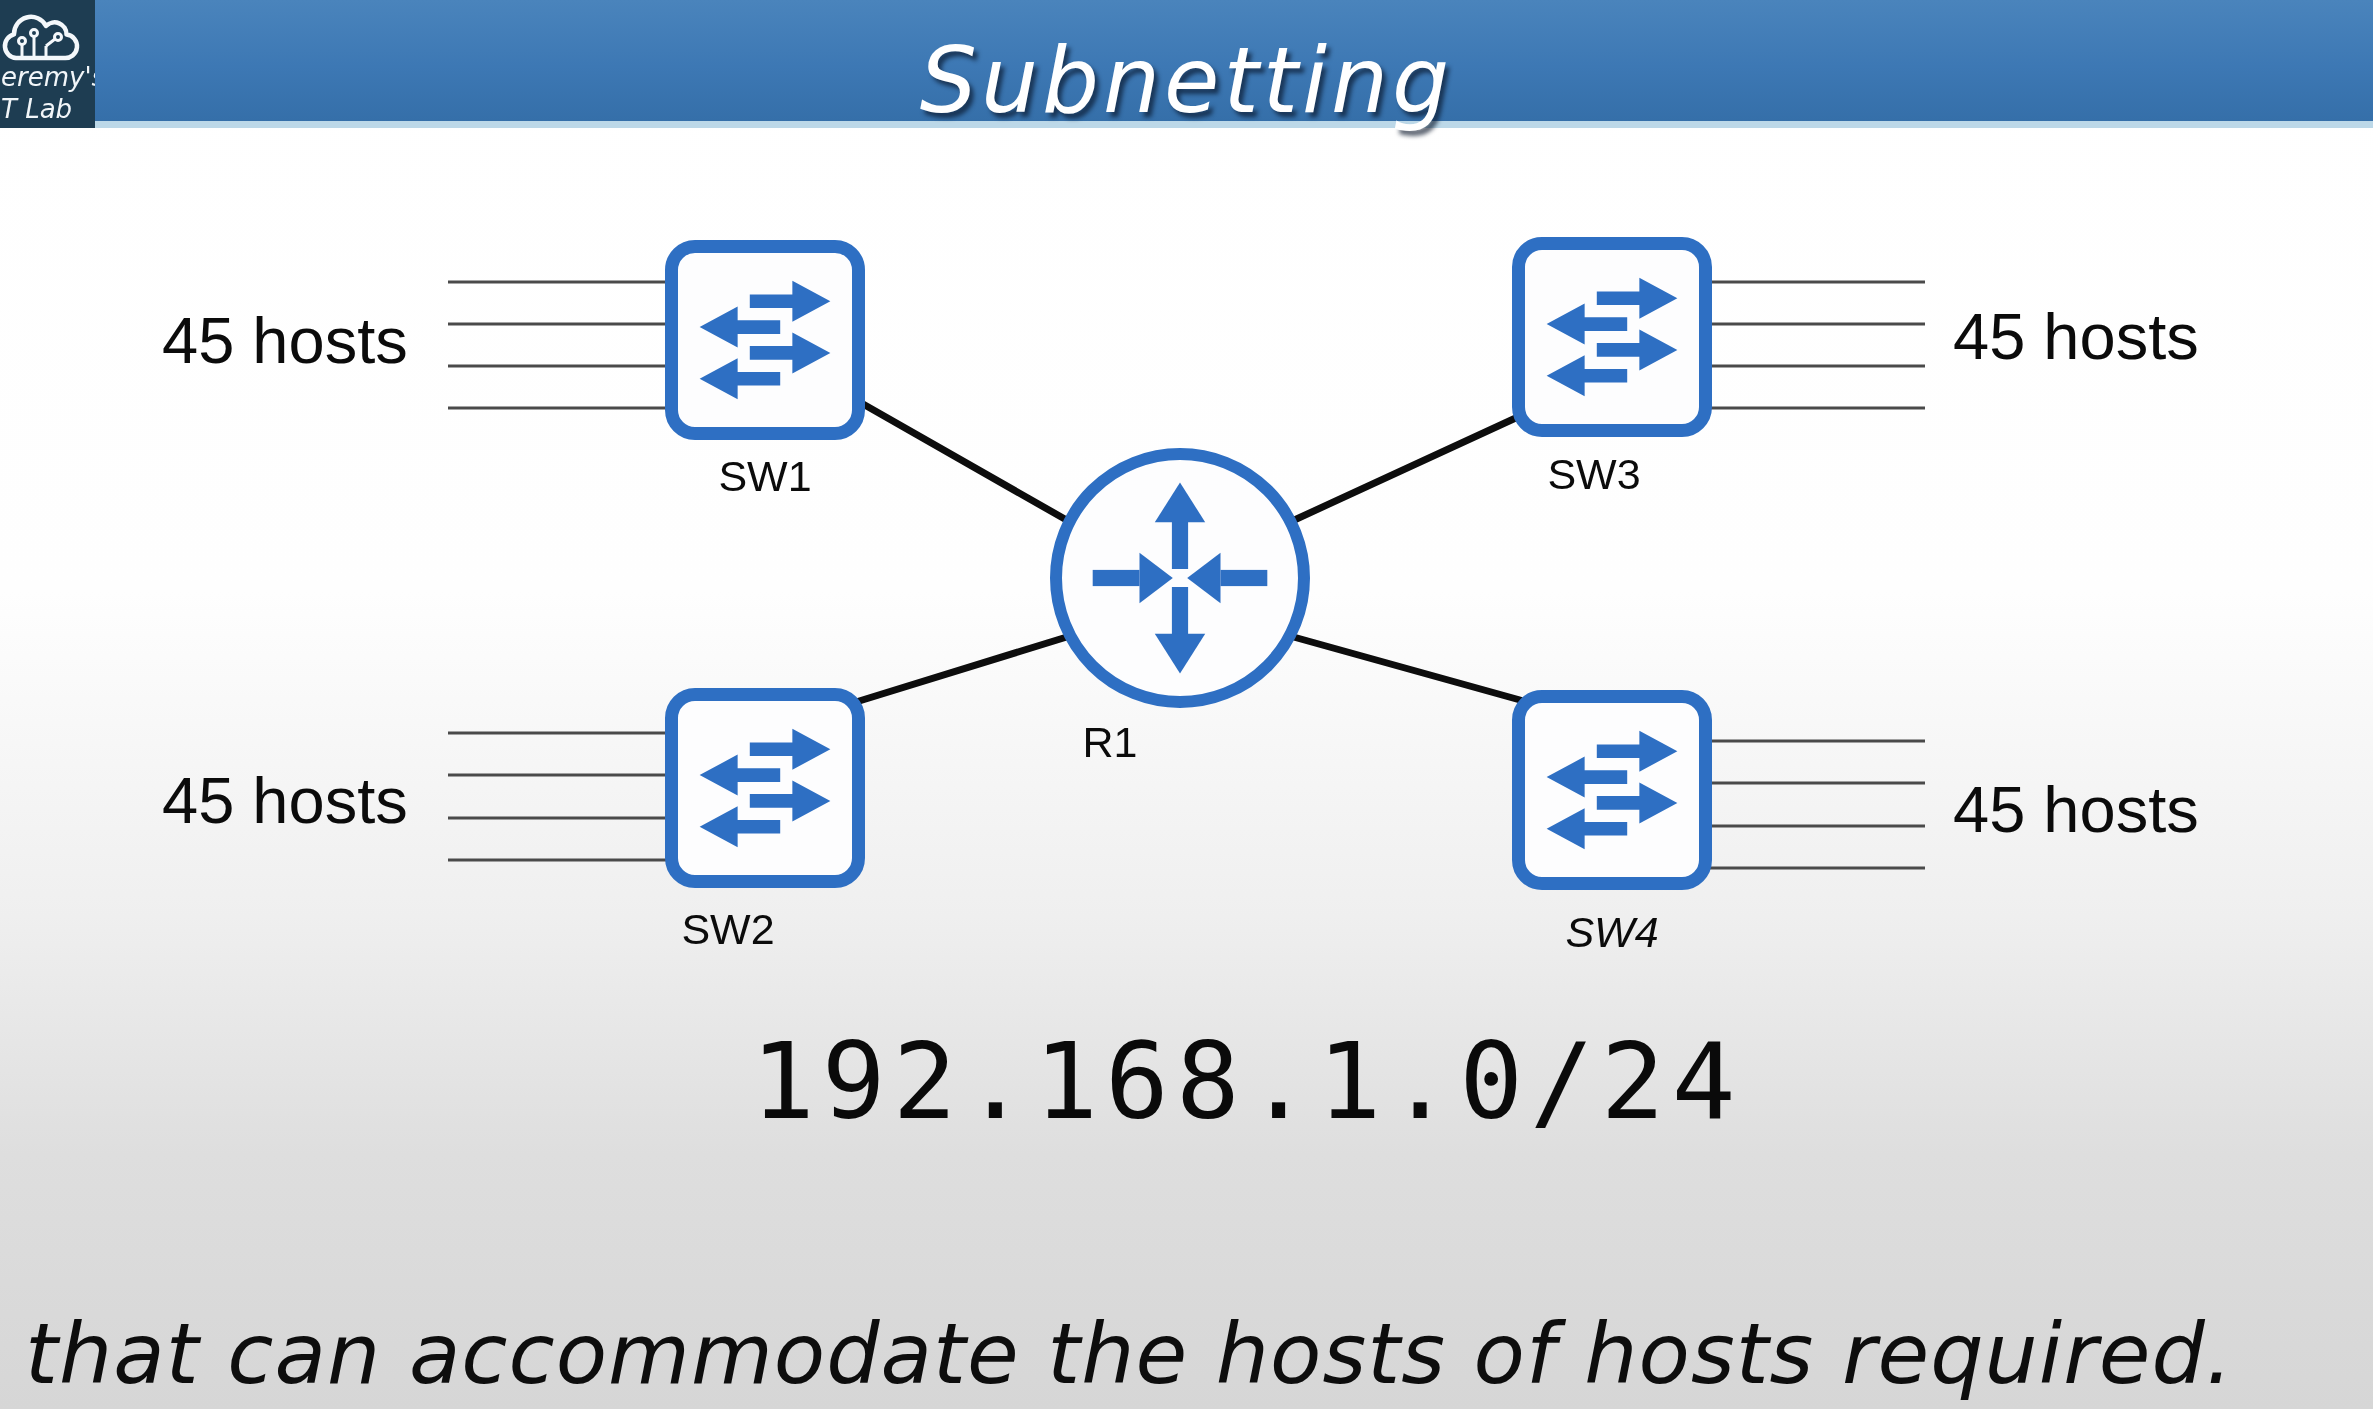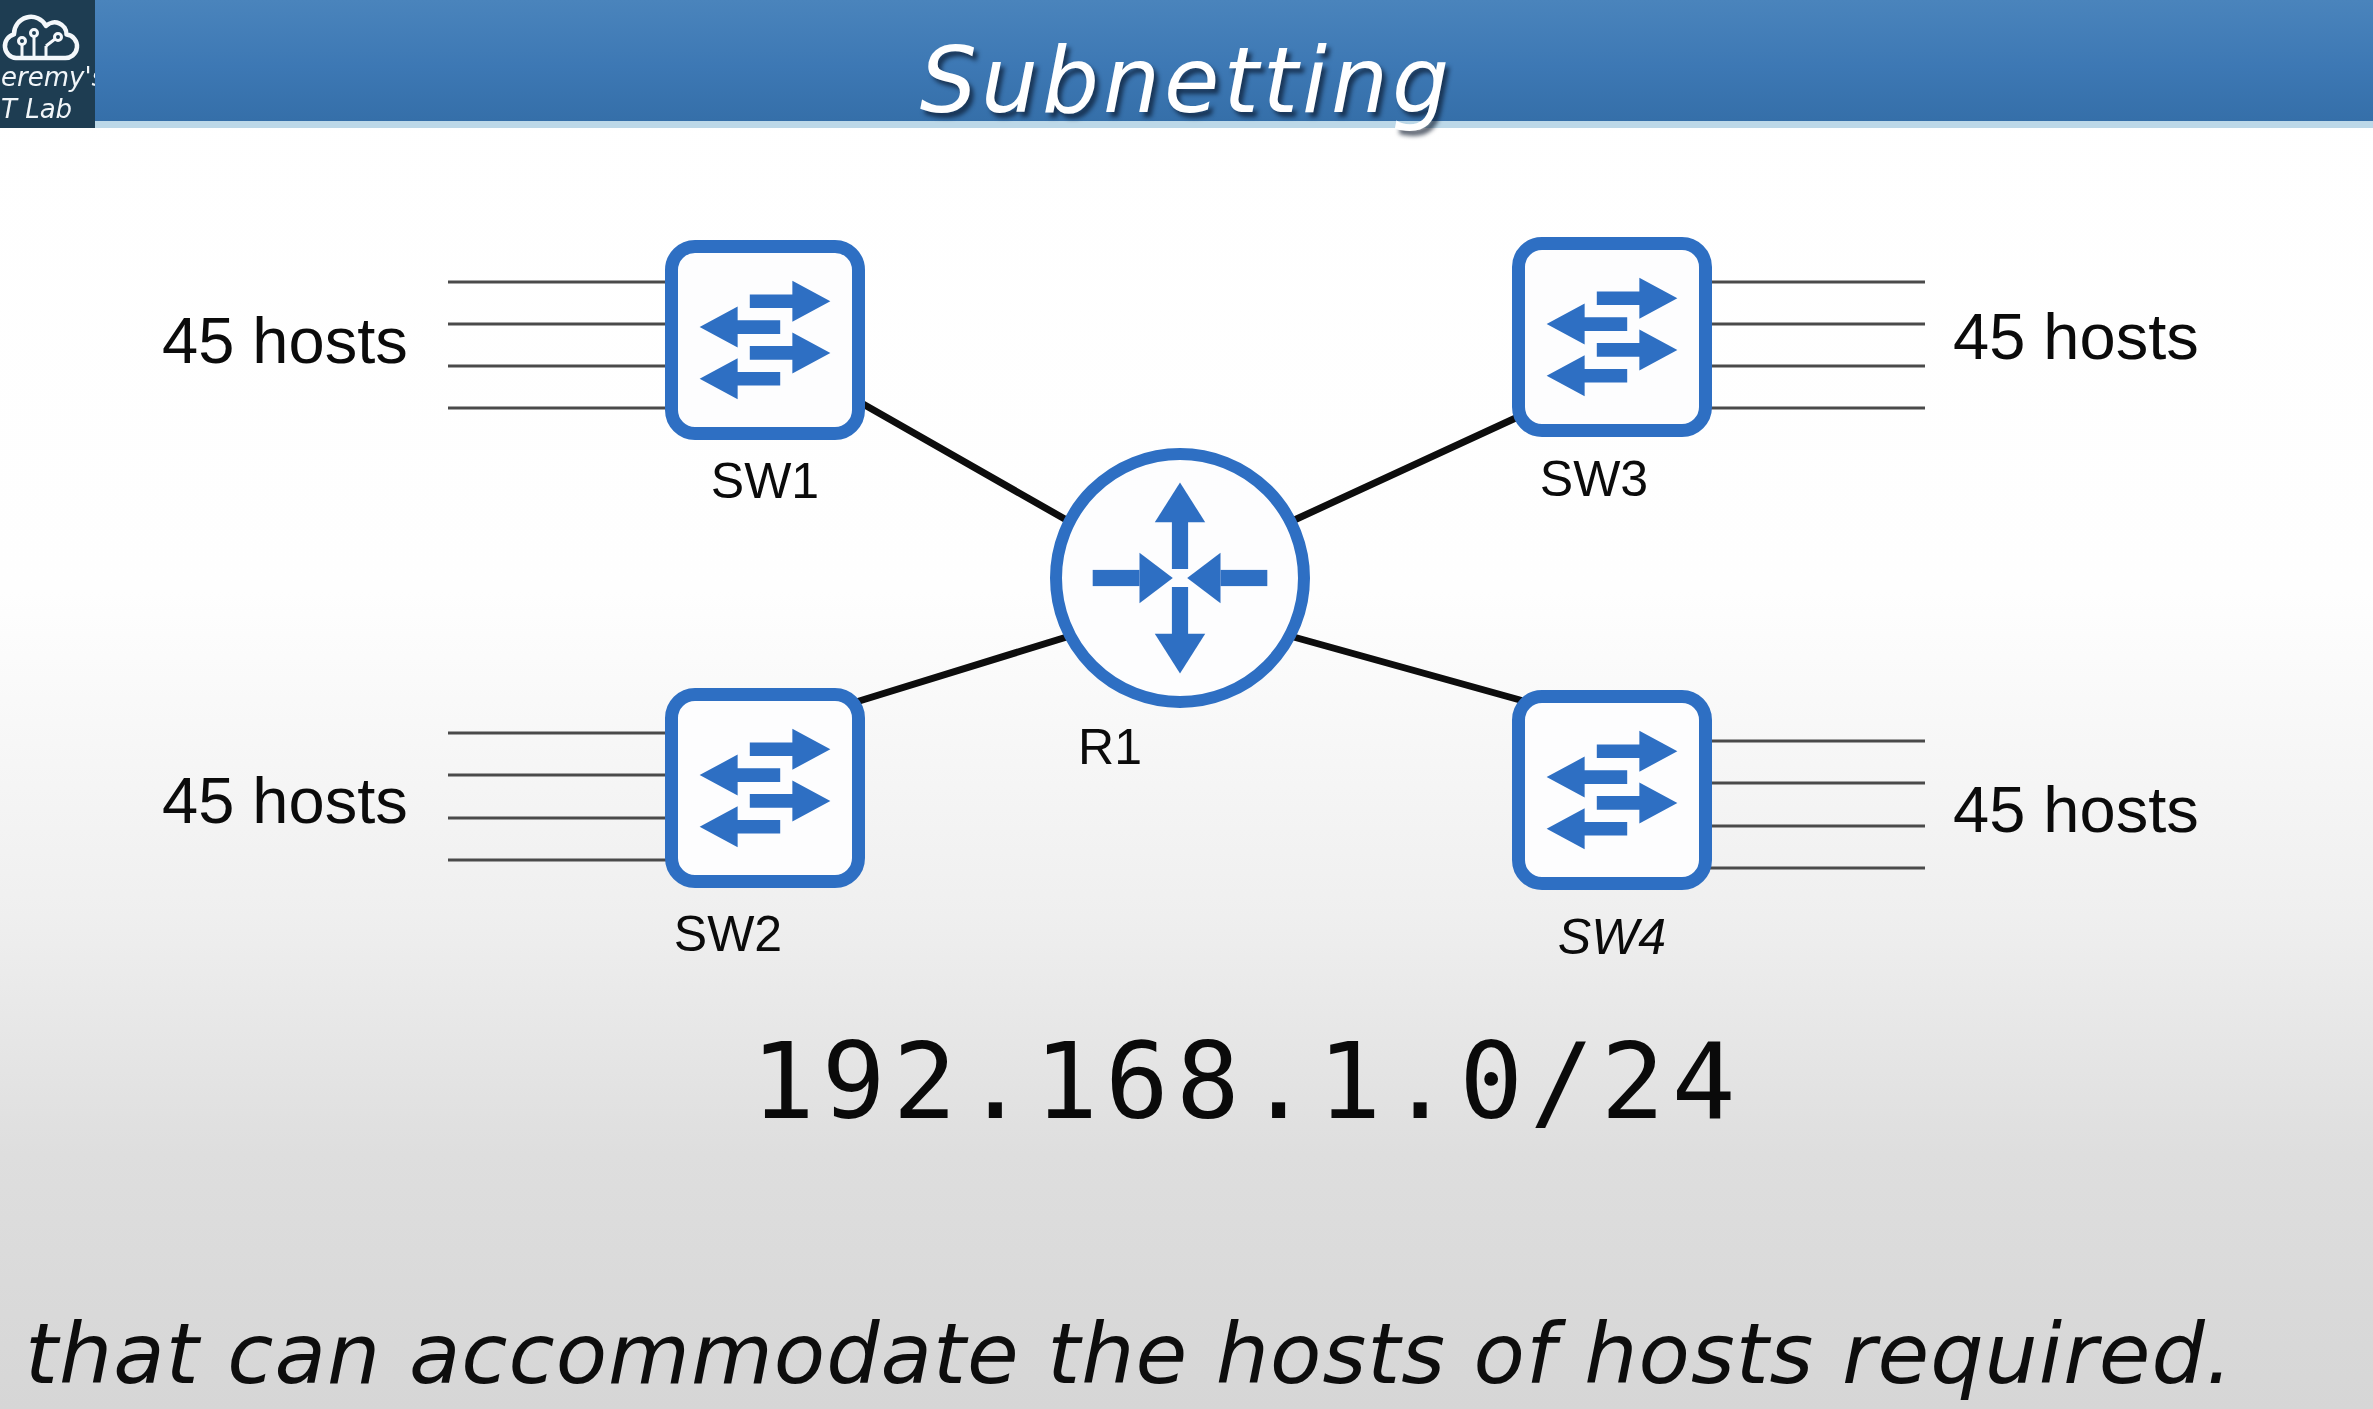--- a/index.html
+++ b/index.html
@@ -60,21 +60,21 @@
 
   #router-box {
     position: absolute; left: 1050px; top: 448px; width: 260px; height: 260px;
     box-sizing: border-box; border: 12px solid #2e6fc3; border-radius: 50%;
     background: #fdfdfe; display: flex; align-items: center; justify-content: center;
     z-index: 2;
   }
 
   .device-label {
     position: absolute; transform: translateX(-50%);
-    font-size: 50px; color: #0b0b0b; white-space: nowrap; z-index: 2;
+    font-size: 43px; color: #0b0b0b; white-space: nowrap; z-index: 2;
   }
   #sw1-label { left: 765px;  top: 452px; }
   #sw2-label { left: 728px;  top: 905px; }
   #sw3-label { left: 1594px; top: 450px; }
   #sw4-label { left: 1612px; top: 908px; font-style: italic; }
   #r1-label  { left: 1110px; top: 718px; }
 
   .hosts-label {
     position: absolute; font-size: 65px; color: #0b0b0b; white-space: nowrap;
     z-index: 2;

